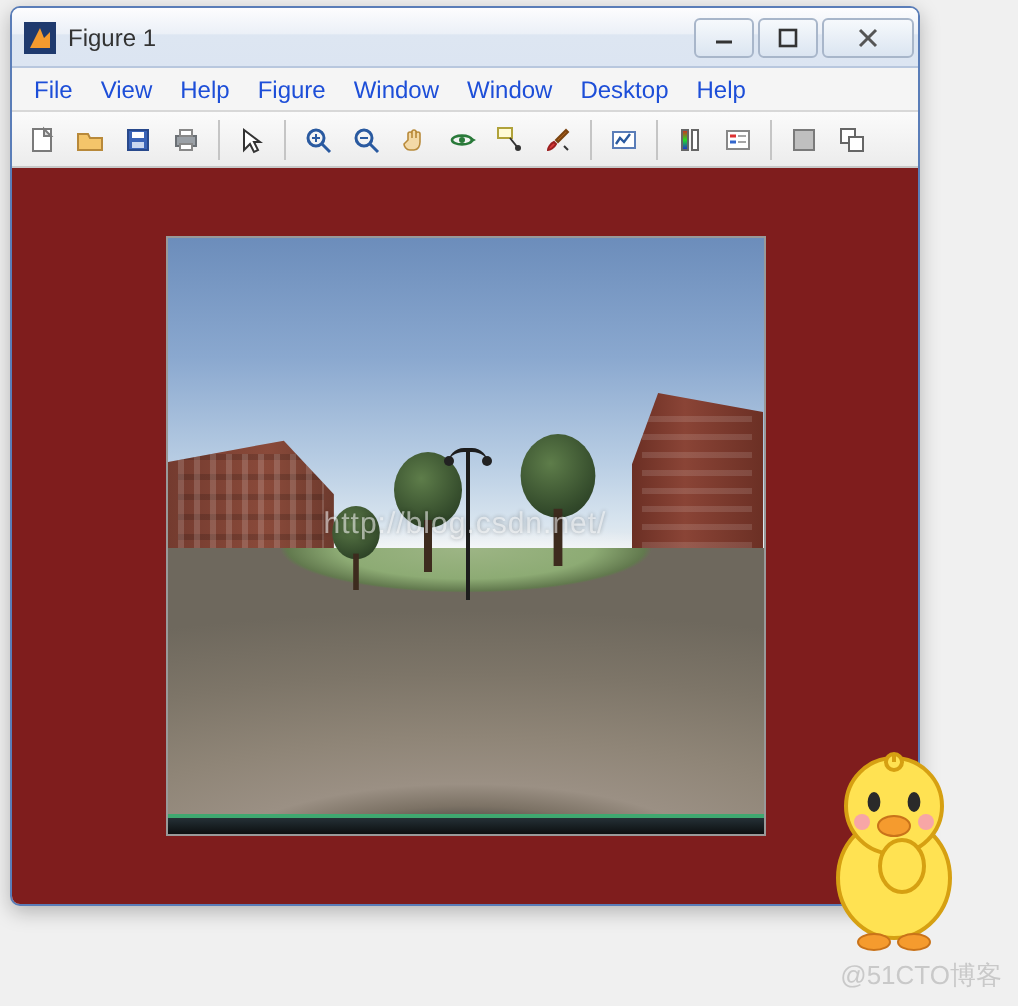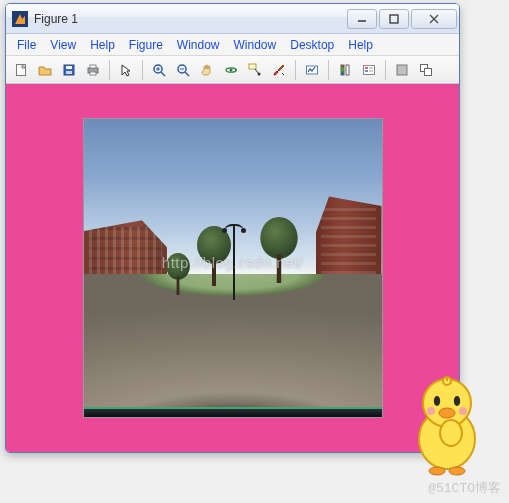--- a/index.html
+++ b/index.html
@@ -44,21 +44,21 @@
     display: flex; align-items: center; gap: 2px; padding: 0 4px;
     border-bottom: 1px solid #c8c8c8;
   }
   .tbtn {
     width: 22px; height: 22px; border: 1px solid transparent; border-radius: 2px;
     display: flex; align-items: center; justify-content: center; cursor: default;
   }
   .tsep { width:1px; height:20px; background:#c5c5c5; margin: 0 3px; }
 
   .canvas-area {
-    flex: 1; background: #ec4899; display:flex; align-items:center; justify-content:center;
+    flex: 1; background: #7f1d1d; display:flex; align-items:center; justify-content:center;
     padding: 8px;
   }
   .figure-box {
     width: 300px; height: 300px; position: relative; overflow:hidden;
     border:1px solid #999;
   }
   
   .sky { position:absolute; inset:0;
     background:
       radial-gradient(ellipse 180% 80% at 50% 100%, transparent 55%, rgba(255,255,255,.5) 60%, transparent 65%),
@@ -100,21 +100,21 @@
   .lamp .bL{left:-8px;} .lamp .bR{left:11px;}
 
   .watermark-center {
     position:absolute; left:50%; top:48%; transform:translate(-50%,-50%);
     color:rgba(255,255,255,.55); font-size:15px; letter-spacing:.5px;
     text-shadow:0 0 2px rgba(0,0,0,.3); white-space:nowrap; font-family: Arial, sans-serif;
   }
 
   .watermark-corner {
     position:absolute; right:8px; bottom:6px;
-    color:#c9c9c9; font-size:13px; font-family: Liberation Mono, monospace;
+    color:#c9c9c9; font-size:13px; font-family: Liberation Sans, sans-serif;
   }
 
   .mascot {
     position:absolute; right:16px; bottom:26px; width:92px; height:110px;
   }
 </style>
 </head>
 <body>
 
 <div class="window">

